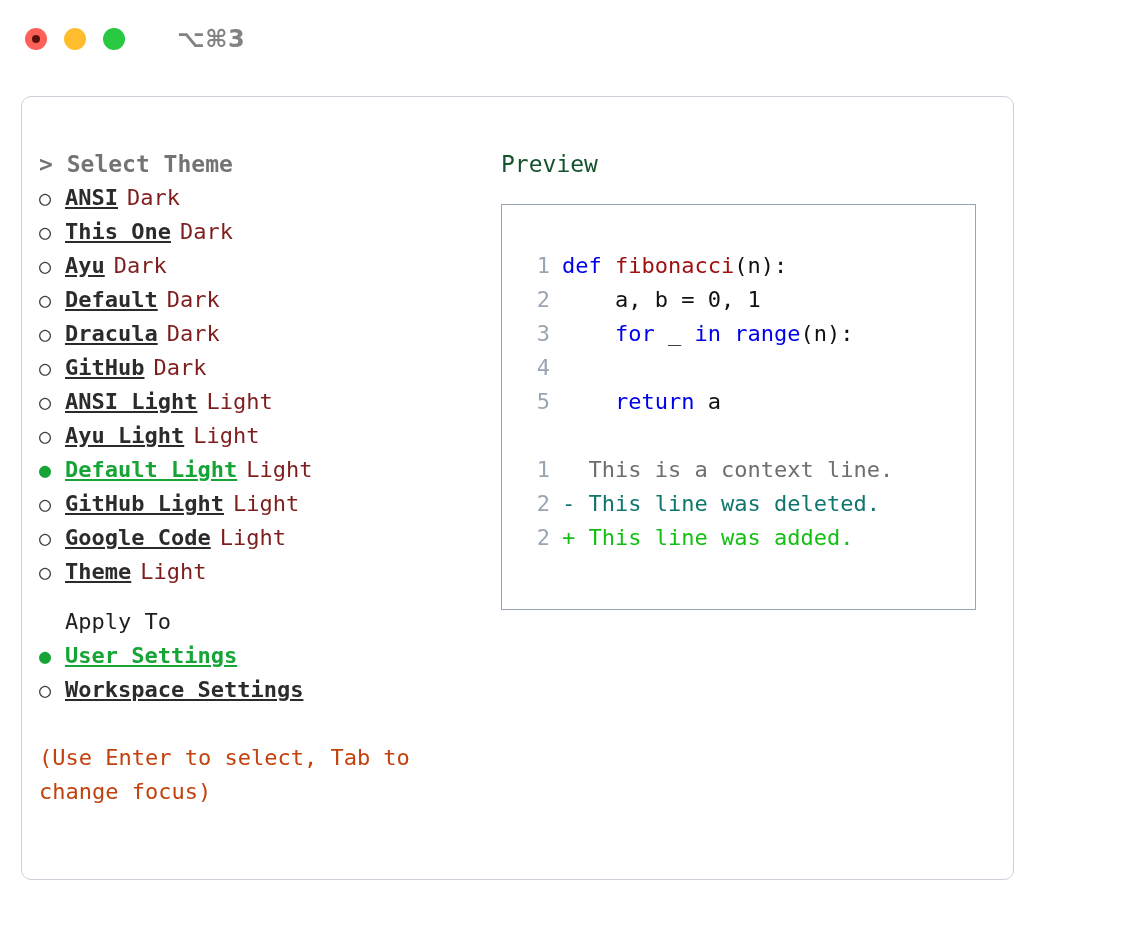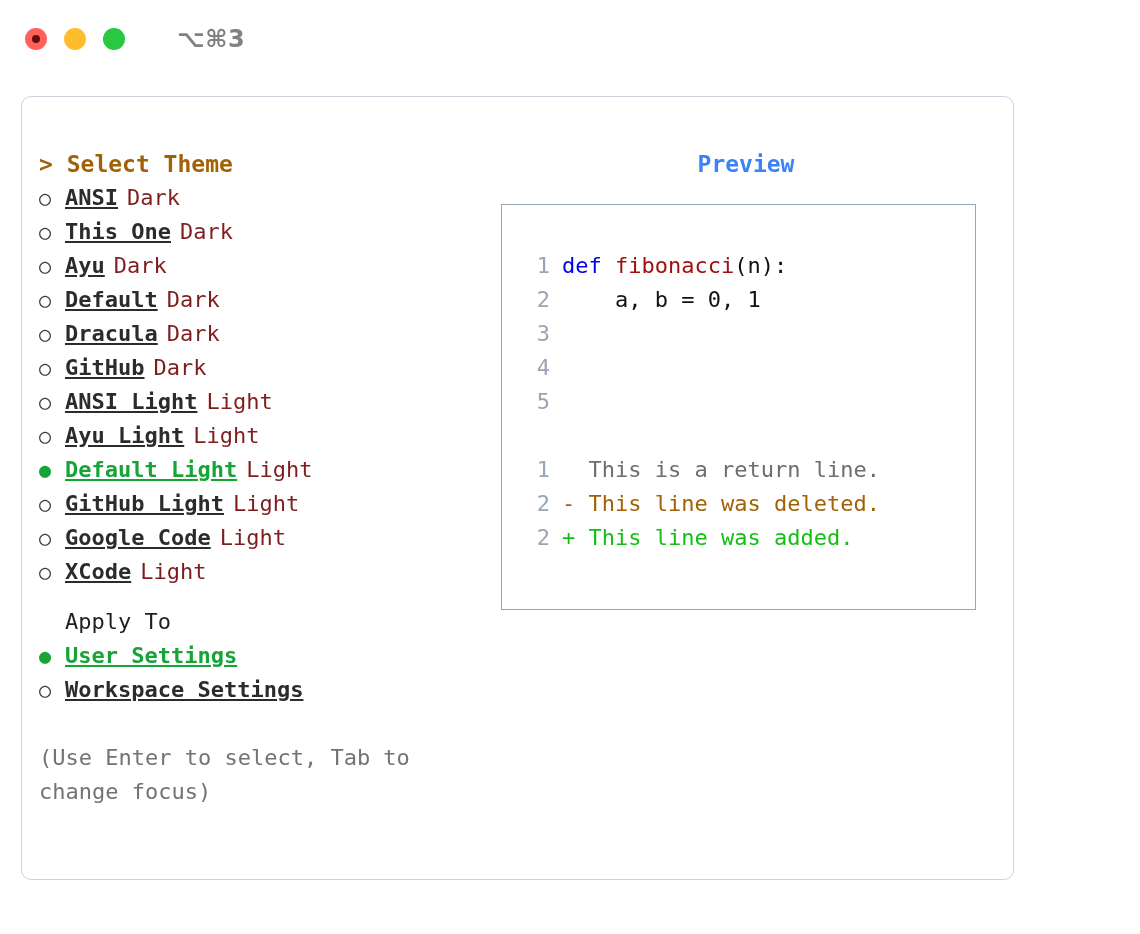--- a/index.html
+++ b/index.html
@@ -93,21 +93,21 @@
   .left-col {
     position: absolute;
     left: 17px;
     top: 50px;
     width: 440px;
   }
 
   .section-header {
     font-size: 23px;
     font-weight: bold;
-    color: #a16207;
+    color: #737373;
     line-height: 34px;
     white-space: pre;
     letter-spacing: 0px;
   }
 
   .opt-row {
     display: flex;
     align-items: baseline;
     line-height: 34px;
     font-size: 22px;
@@ -141,39 +141,38 @@
     padding-left: 26px;
     font-size: 22px;
     color: #1f1f1f;
     line-height: 34px;
     white-space: pre;
   }
 
   .hint {
     margin-top: 34px;
     font-size: 22px;
-    color: #737373;
+    color: #c2410c;
     line-height: 34px;
     width: 400px;
     white-space: pre-wrap;
   }
 
   
   .right-col {
     position: absolute;
     left: 479px;
     top: 50px;
     width: 490px;
   }
   .preview-title {
     font-size: 23px;
-    font-weight: bold;
-    color: #3b82f6;
-    line-height: 34px;
-    text-align: center;
+    font-weight: normal;
+    color: #14532d;
+    line-height: 34px;
   }
   .preview-box {
     margin-top: 23px;
     width: 475px;
     height: 406px;
     border: 1.5px solid #9aa5b4;
     box-sizing: border-box;
     background: #ffffff;
     padding: 44px 0 0 18px;
   }
@@ -191,21 +190,21 @@
     text-align: right;
     color: #9aa5b4;
     margin-right: 12px;
   }
   .code-text { color: #111111; }
   .kw  { color: #0000ee; }
   .fn  { color: #a01010; }
   .spacer { height: 34px; }
 
   .diff-ctx  { color: #6e6e6e; }
-  .diff-del  { color: #a16207; }
+  .diff-del  { color: #0f766e; }
   .diff-add  { color: #12c012; }
 </style>
 </head>
 <body>
 
 <div class="window">
 
   <div class="titlebar">
     <div class="lights">
       <span class="light red"></span>
@@ -227,47 +226,47 @@
             <div class="opt-row"><span class="marker">○</span><span class="opt-label">This One</span><span class="opt-tag">Dark</span></div>
             <div class="opt-row"><span class="marker">○</span><span class="opt-label">Ayu</span><span class="opt-tag">Dark</span></div>
             <div class="opt-row"><span class="marker">○</span><span class="opt-label">Default</span><span class="opt-tag">Dark</span></div>
             <div class="opt-row"><span class="marker">○</span><span class="opt-label">Dracula</span><span class="opt-tag">Dark</span></div>
             <div class="opt-row"><span class="marker">○</span><span class="opt-label">GitHub</span><span class="opt-tag">Dark</span></div>
             <div class="opt-row"><span class="marker">○</span><span class="opt-label">ANSI Light</span><span class="opt-tag">Light</span></div>
             <div class="opt-row"><span class="marker">○</span><span class="opt-label">Ayu Light</span><span class="opt-tag">Light</span></div>
             <div class="opt-row selected"><span class="marker on">●</span><span class="opt-label">Default Light</span><span class="opt-tag">Light</span></div>
             <div class="opt-row"><span class="marker">○</span><span class="opt-label">GitHub Light</span><span class="opt-tag">Light</span></div>
             <div class="opt-row"><span class="marker">○</span><span class="opt-label">Google Code</span><span class="opt-tag">Light</span></div>
-            <div class="opt-row"><span class="marker">○</span><span class="opt-label">XCode</span><span class="opt-tag">Light</span></div>
+            <div class="opt-row"><span class="marker">○</span><span class="opt-label">Theme</span><span class="opt-tag">Light</span></div>
           </div>
 
         <div class="apply-header">Apply To</div>
 
         <div id="apply-list">
             <div class="opt-row selected"><span class="marker on">●</span><span class="opt-label">User Settings</span></div>
             <div class="opt-row"><span class="marker">○</span><span class="opt-label">Workspace Settings</span></div>
           </div>
 
         <div class="hint">(Use Enter to select, Tab to change focus)</div>
       </div>
 
       <div class="right-col">
         <div class="preview-title">Preview</div>
 
         <div class="preview-box">
           <div id="code-block">
               <div class="code-line"><span class="lineno">1</span><span class="code-text"><span class="kw">def </span><span class="fn">fibonacci</span><span>(n):</span></span></div>
               <div class="code-line"><span class="lineno">2</span><span class="code-text"><span>    a, b = 0, 1</span></span></div>
-              <div class="code-line"><span class="lineno">3</span></div>
+              <div class="code-line"><span class="lineno">3</span><span class="code-text"><span>    </span><span class="kw">for</span><span> _ </span><span class="kw">in</span><span> </span><span class="kw">range</span><span>(n):</span></span></div>
               <div class="code-line"><span class="lineno">4</span></div>
-              <div class="code-line"><span class="lineno">5</span></div>
+              <div class="code-line"><span class="lineno">5</span><span class="code-text"><span>    </span><span class="kw">return</span><span> a</span></span></div>
             </div>
           <div class="spacer"></div>
           <div id="diff-block">
-              <div class="code-line"><span class="lineno">1</span><span class="diff-ctx">  This is a return line.</span></div>
+              <div class="code-line"><span class="lineno">1</span><span class="diff-ctx">  This is a context line.</span></div>
               <div class="code-line"><span class="lineno">2</span><span class="diff-del">- This line was deleted.</span></div>
               <div class="code-line"><span class="lineno">2</span><span class="diff-add">+ This line was added.</span></div>
             </div>
         </div>
       </div>
 
     </div>
   </div>
 </div>
 

